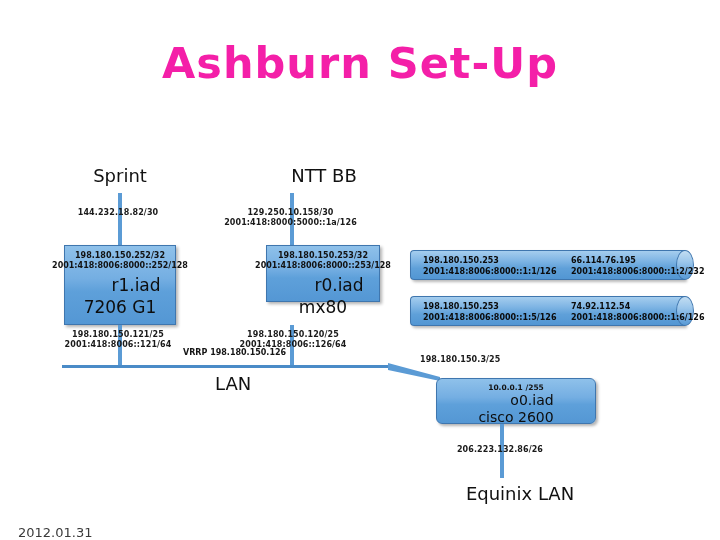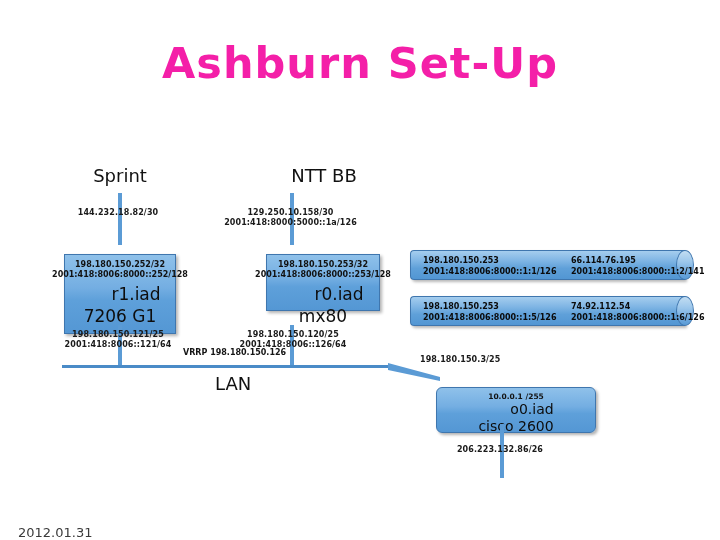--- a/index.html
+++ b/index.html
@@ -76,21 +76,20 @@
   }
 
   
   .node-box {
     position: absolute;
     box-sizing: border-box;
     background: linear-gradient(to bottom, #8FC1EA 0%, #74AEE2 42%, #5EA0DA 58%, #5497D4 100%);
     border: 1px solid #3F76AE;
     box-shadow: 2px 2px 3px rgba(0,0,0,0.30);
     overflow: visible;
-    margin-top: 9px;
   }
   .node-box .node-ip {
     position: absolute;
     left: -22px;
     right: -22px;
     top: 5px;
     text-align: center;
     color: #121212;
     font-family: "DejaVu Sans", sans-serif;
     font-weight: bold;
@@ -220,20 +219,21 @@
 <body>
 
 <div id="slide">
 
   <div class="title">Ashburn Set-Up</div>
 
   <div class="provider-label" style="left:62px; top:165px; width:116px;">Sprint</div>
 
   <div class="provider-label" style="left:266px; top:165px; width:116px;">NTT BB</div>
 
+  <div class="provider-label" style="left:420px; top:483px; width:200px;">Equinix LAN</div>
 
   <div class="vline" style="left:118px; top:193px; height:52px;"></div>
 
   <div class="vline" style="left:290px; top:193px; height:52px;"></div>
 
   <div class="link-label center" style="left:48px; top:208px; width:140px;">144.232.18.82/30</div>
 
   <div class="link-label center" style="left:218px; top:208px; width:145px;">129.250.10.158/30</div>
   <div class="link-label center" style="left:218px; top:218px; width:145px;">2001:418:8000:5000::1a/126</div>
 
@@ -265,21 +265,21 @@
   <div class="link-label center" style="left:222px; top:340px; width:142px;">2001:418:8006::126/64</div>
 
   <div class="capsule" style="left:410px; top:250px; width:275px;">
     <div class="cap-end"></div>
     <div class="cap-left">
       <span>198.180.150.253</span><br>
       <span>2001:418:8006:8000::1:1/126</span>
     </div>
     <div class="cap-right">
       <span>66.114.76.195</span><br>
-      <span>2001:418:8006:8000::1:2/141</span>
+      <span>2001:418:8006:8000::1:2/232</span>
     </div>
   </div>
 
   <div class="capsule" style="left:410px; top:296px; width:275px;">
     <div class="cap-end"></div>
     <div class="cap-left">
       <span>198.180.150.253</span><br>
       <span>2001:418:8006:8000::1:5/126</span>
     </div>
     <div class="cap-right">

